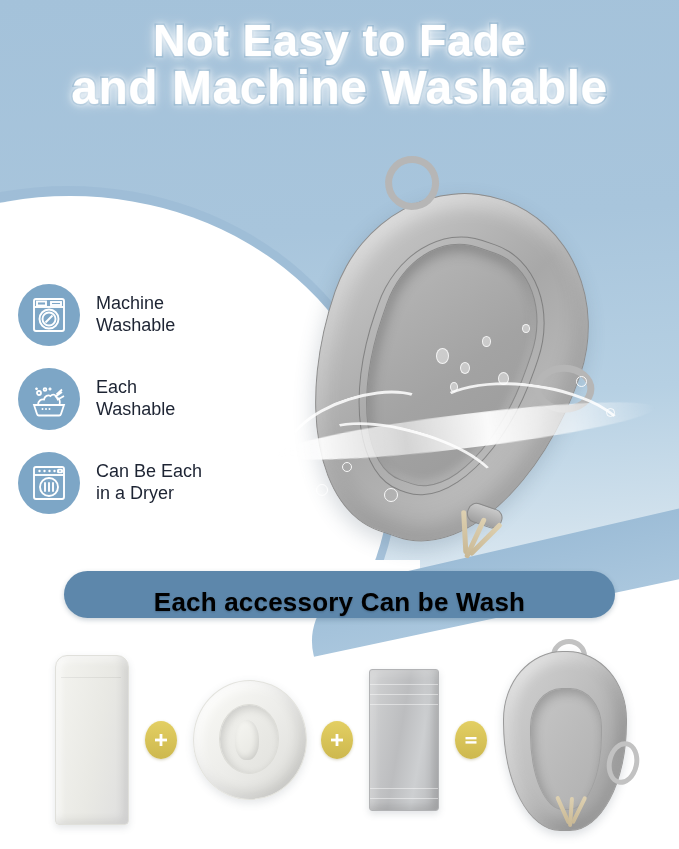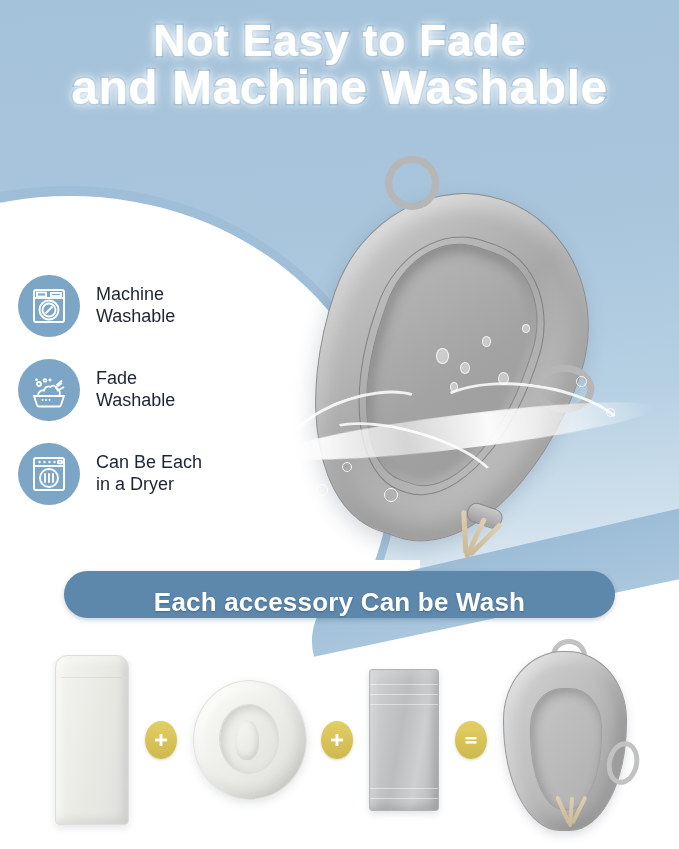--- a/index.html
+++ b/index.html
@@ -155,21 +155,21 @@
     position:absolute;border-radius:50%;
     border:1.6px solid rgba(255,255,255,.9);
   }
   .droplet{
     position:absolute;border-radius:50%;
     background:rgba(255,255,255,.42);
     border:1px solid rgba(255,255,255,.8);
   }
 
   
-  .features{position:absolute;left:18px;top:275px;width:250px;z-index:7;}
+  .features{position:absolute;left:18px;top:284px;width:250px;z-index:7;}
   .feature{display:flex;align-items:center;margin-bottom:22px;}
   .f-icon{
     width:62px;height:62px;border-radius:50%;
     background:#7da6c6;
     flex:0 0 62px;
     position:relative;
   }
   .f-label{
     margin-left:16px;font-size:18px;line-height:1.22;
     color:#1d2433;font-weight:400;white-space:pre-line;
@@ -177,21 +177,21 @@
   .f-icon svg{position:absolute;left:11px;top:11px;}
 
   
   .banner{
     position:absolute;left:64px;top:571px;width:551px;height:47px;
     background:#5d87ab;border-radius:26px;z-index:8;
     display:flex;align-items:center;justify-content:center;
     box-shadow:0 2px 5px rgba(40,70,95,.25);
   }
   .banner span{
-    color:#ffffff;font-size:26px;font-weight:bold;letter-spacing:.2px;
+    color:#000000;font-size:26px;font-weight:bold;letter-spacing:.2px;
     text-shadow:0 1px 2px rgba(30,55,80,.35);
     margin-top:16px;
   }
 
   
   .acc-row{
     position:absolute;left:0;top:640px;width:679px;height:200px;z-index:9;
     display:flex;align-items:center;justify-content:center;
   }
   .acc{position:relative;}
@@ -364,21 +364,21 @@
           <path d="M5 26 h30 l-3 9 a2 2 0 0 1 -2 1.5 h-20 a2 2 0 0 1 -2 -1.5 z"></path>
           <path d="M9 26 c0 -4 3 -6 6 -5.5 c0.5 -3.5 4 -5 6.5 -3.5 c2 -2.5 6 -1.5 6.5 2 c2.5 0.3 3.5 3.5 2.5 7"></path>
           <path d="M26 18 l7 -5 M28 21 l7 -4 M27.5 15.5 l5.5 -5"></path>
           <circle cx="10" cy="14" r="2"></circle>
           <circle cx="16" cy="10.5" r="1.4"></circle>
           <path d="M21 8.5 l0 3 M19.5 10 l3 0" stroke-width="1.5"></path>
           <path d="M7.5 8.5 l0 2.6 M6.2 9.8 l2.6 0" stroke-width="1.5"></path>
           <path d="M13.5 30 l0 0.1 M17 30 l0 0.1 M20.5 30 l0 0.1" stroke-width="2" stroke-linecap="round"></path>
         </svg>
       </div>
-      <div class="f-label">Fade
+      <div class="f-label">Each
 Washable</div>
     </div>
 
     <div class="feature">
       <div class="f-icon">
         <svg width="40" height="40" viewBox="0 0 40 40" fill="none" stroke="#ffffff" stroke-width="1.9">
           <rect x="5" y="4" width="30" height="32" rx="2"></rect>
           <line x1="5" y1="12" x2="35" y2="12"></line>
           <circle cx="10.5" cy="8" r="1.2" fill="#ffffff" stroke="none"></circle>
           <circle cx="15.5" cy="8" r="1.2" fill="#ffffff" stroke="none"></circle>

